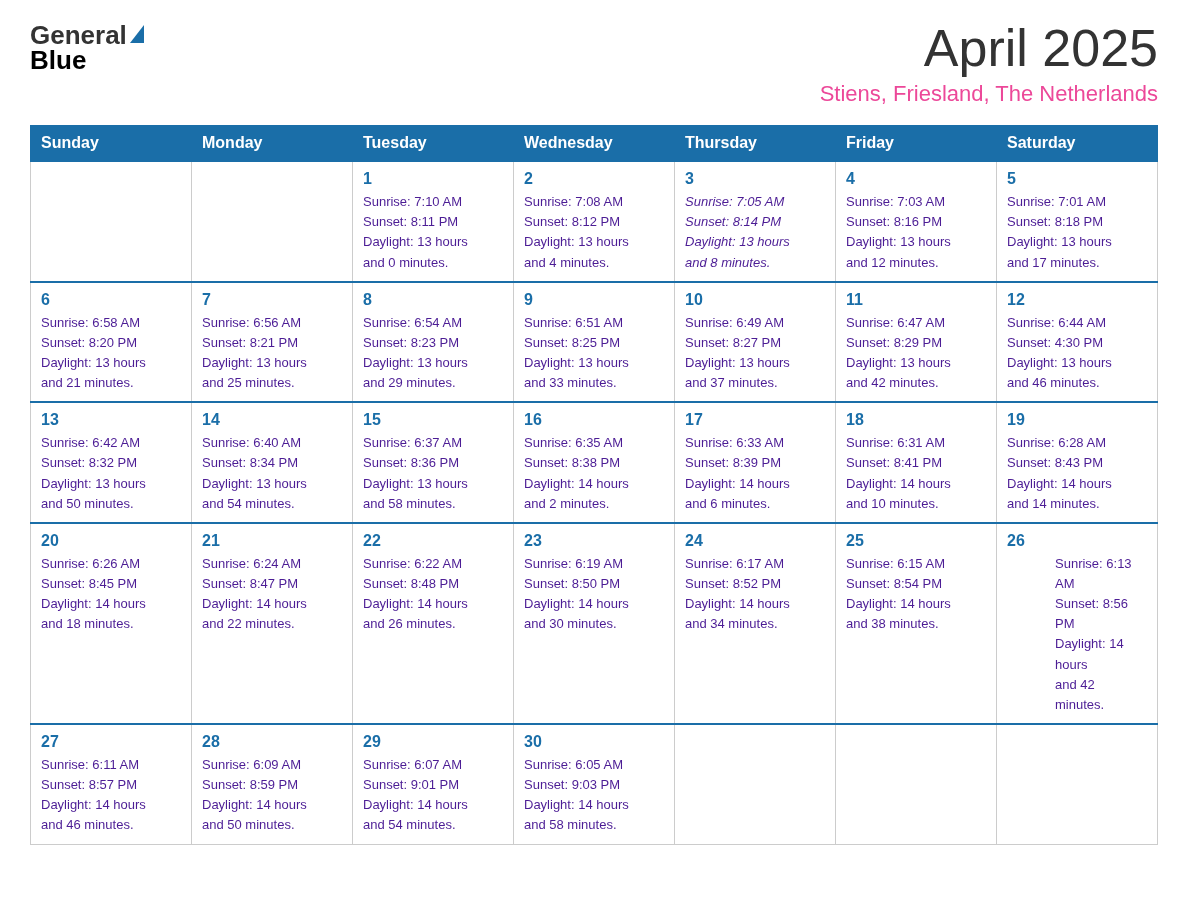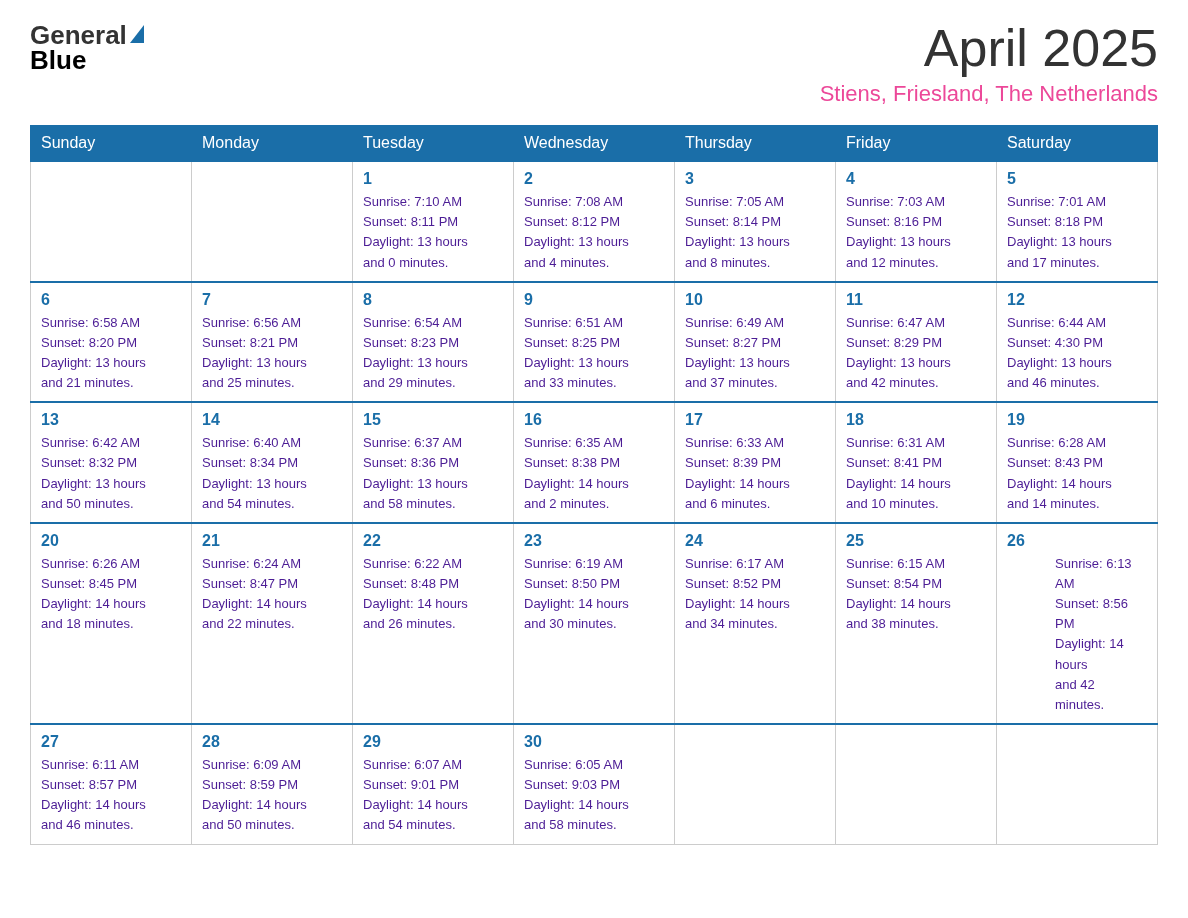--- a/index.html
+++ b/index.html
@@ -64,21 +64,21 @@
     .calendar {
       width: 100%;
       border-collapse: collapse;
       border: 1px solid #aaa;
     }
     .calendar th {
       background-color: #1a6ea8;
       color: #fff;
       padding: 8px 10px;
       font-size: 16px;
-      font-weight: normal;
+      font-weight: bold;
       text-align: left;
       border: 1px solid #1a6ea8;
     }
     .calendar td {
       vertical-align: top;
       padding: 8px 10px;
       border: 1px solid #ccc;
       width: calc(100% / 7);
       min-height: 100px;
       font-size: 13.5px;
@@ -145,21 +145,21 @@
         </td>
         <td>
           <span class="day-num">2</span>
           <div class="day-info" style="white-space: pre-line;">Sunrise: 7:08 AM
 Sunset: 8:12 PM
 Daylight: 13 hours
 and 4 minutes.</div>
         </td>
         <td>
           <span class="day-num">3</span>
-          <div class="day-info" style="white-space: pre-line;">Sunrise: 7:05 AM
+          <div class="day-info" style="white-space: pre-line; font-style: italic;">Sunrise: 7:05 AM
 Sunset: 8:14 PM
 Daylight: 13 hours
 and 8 minutes.</div>
         </td>
         <td>
           <span class="day-num">4</span>
           <div class="day-info" style="white-space: pre-line;">Sunrise: 7:03 AM
 Sunset: 8:16 PM
 Daylight: 13 hours
 and 12 minutes.</div>

